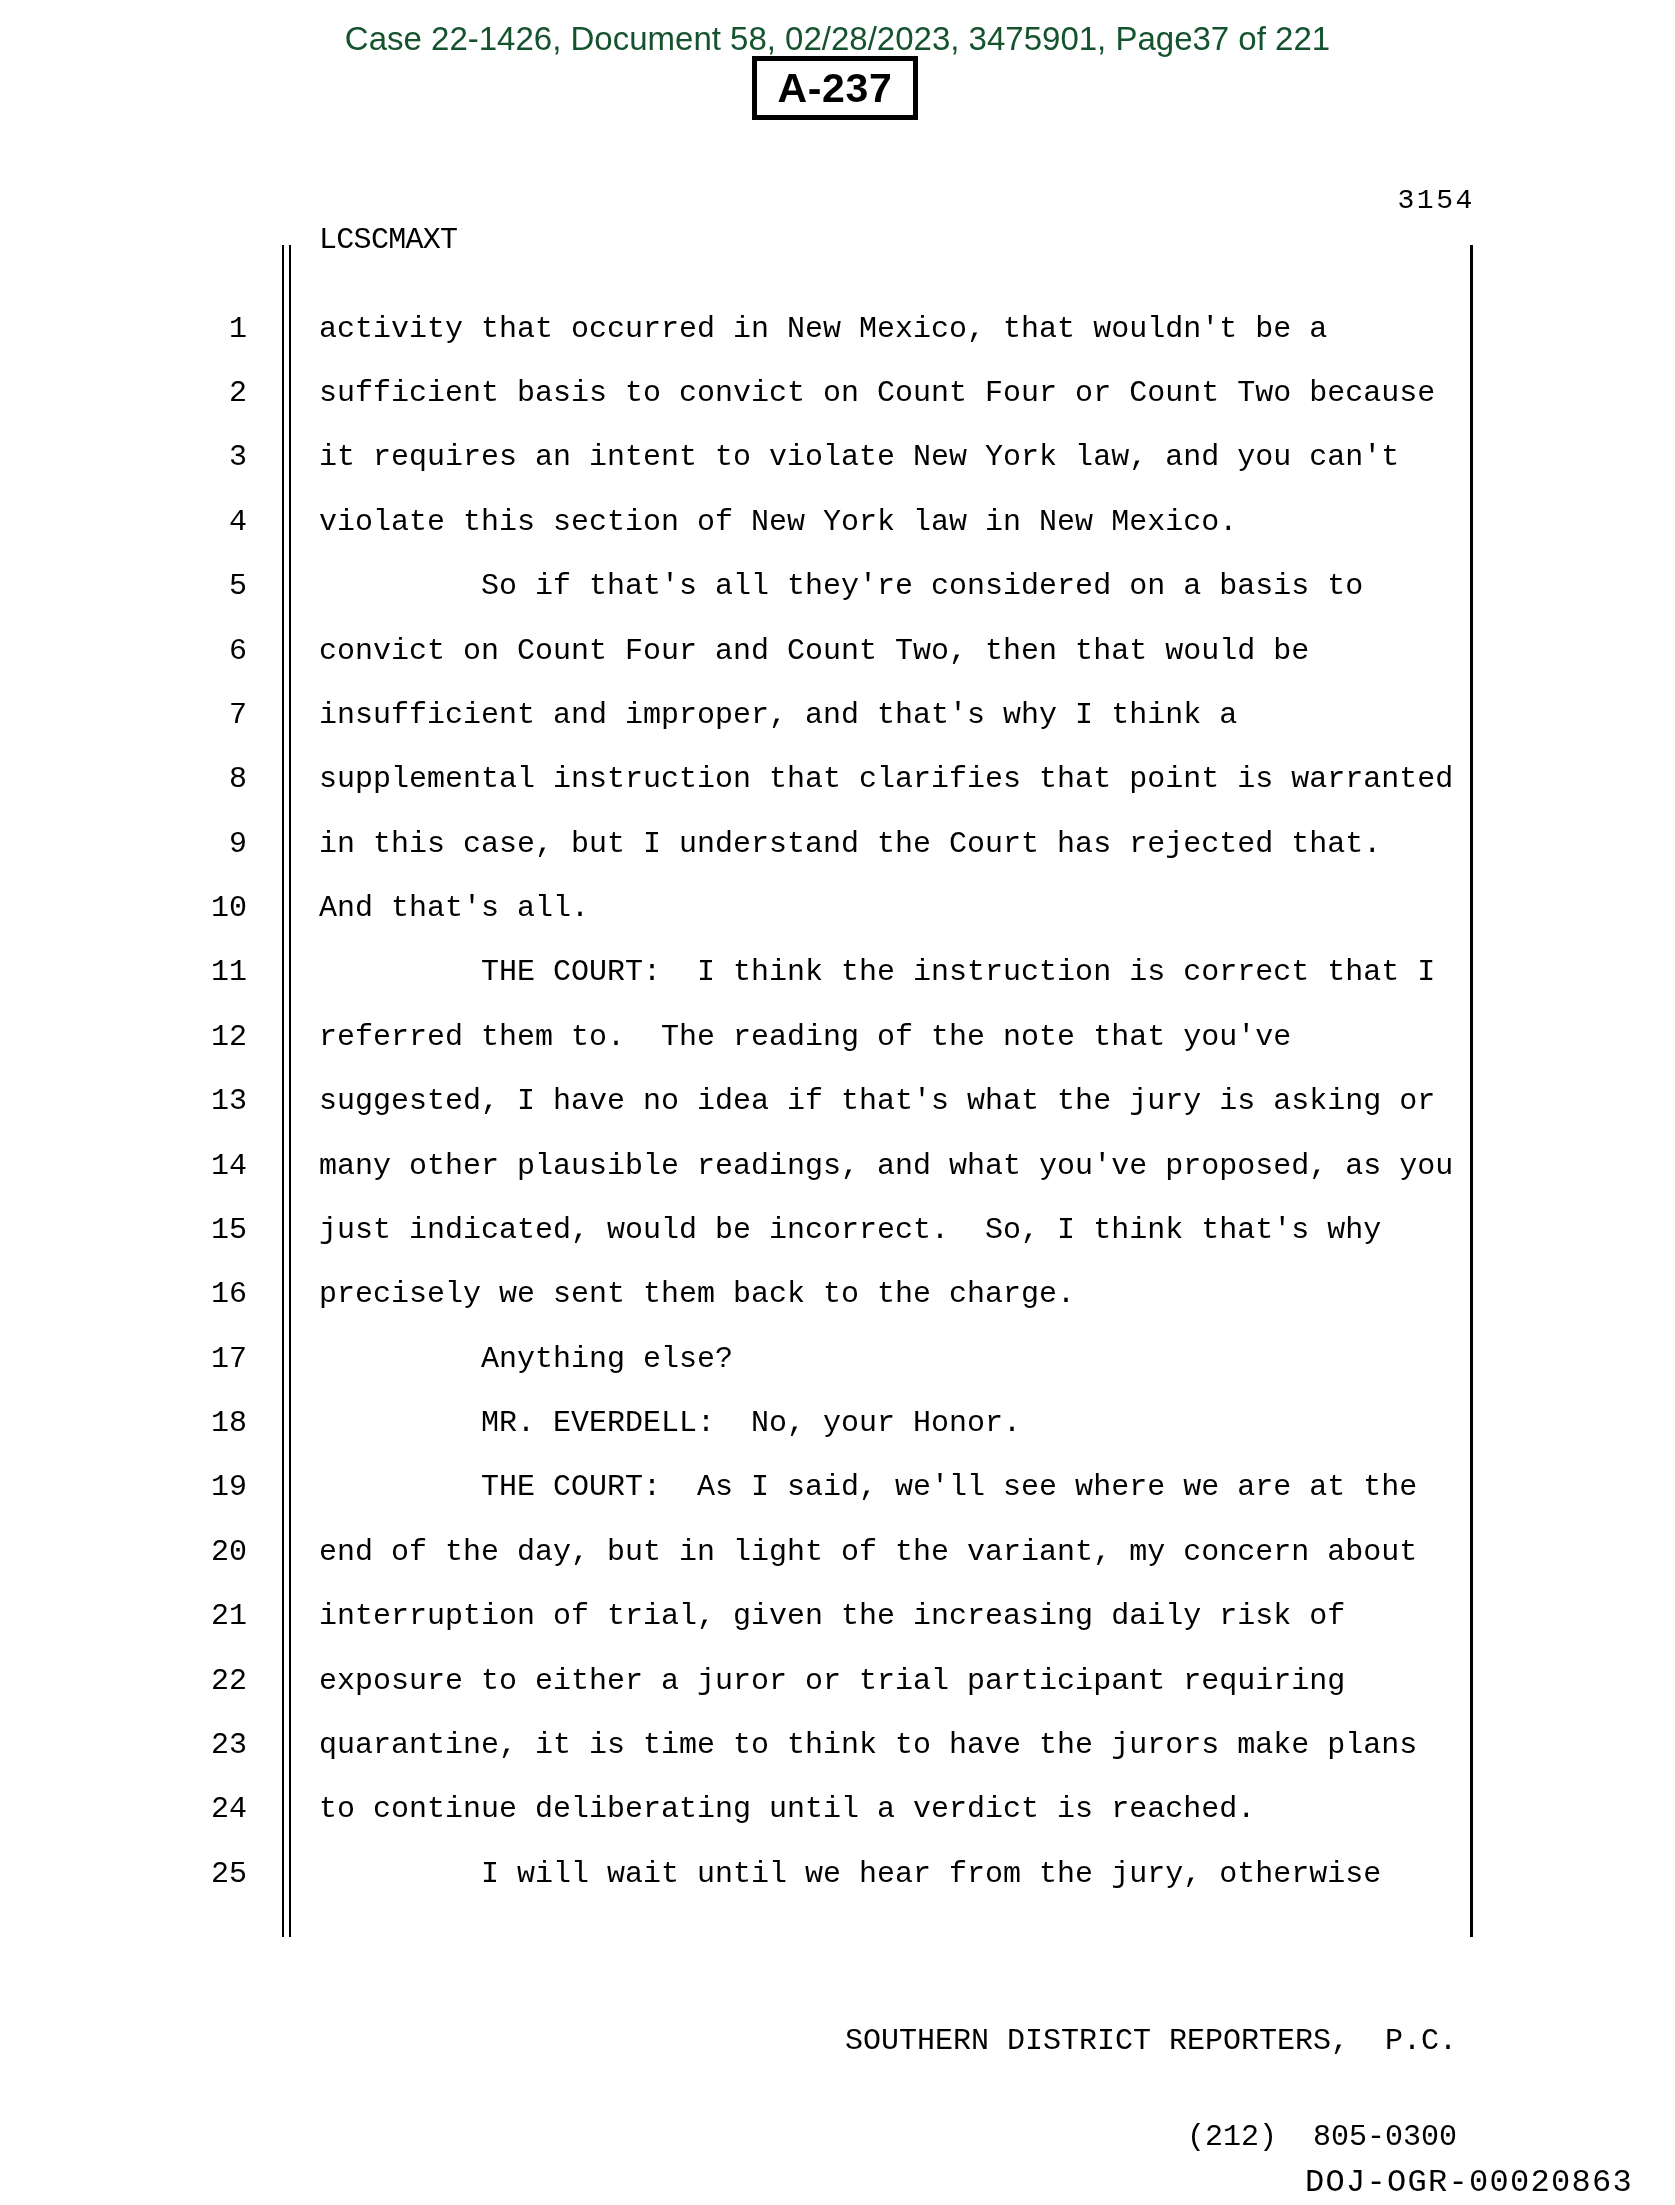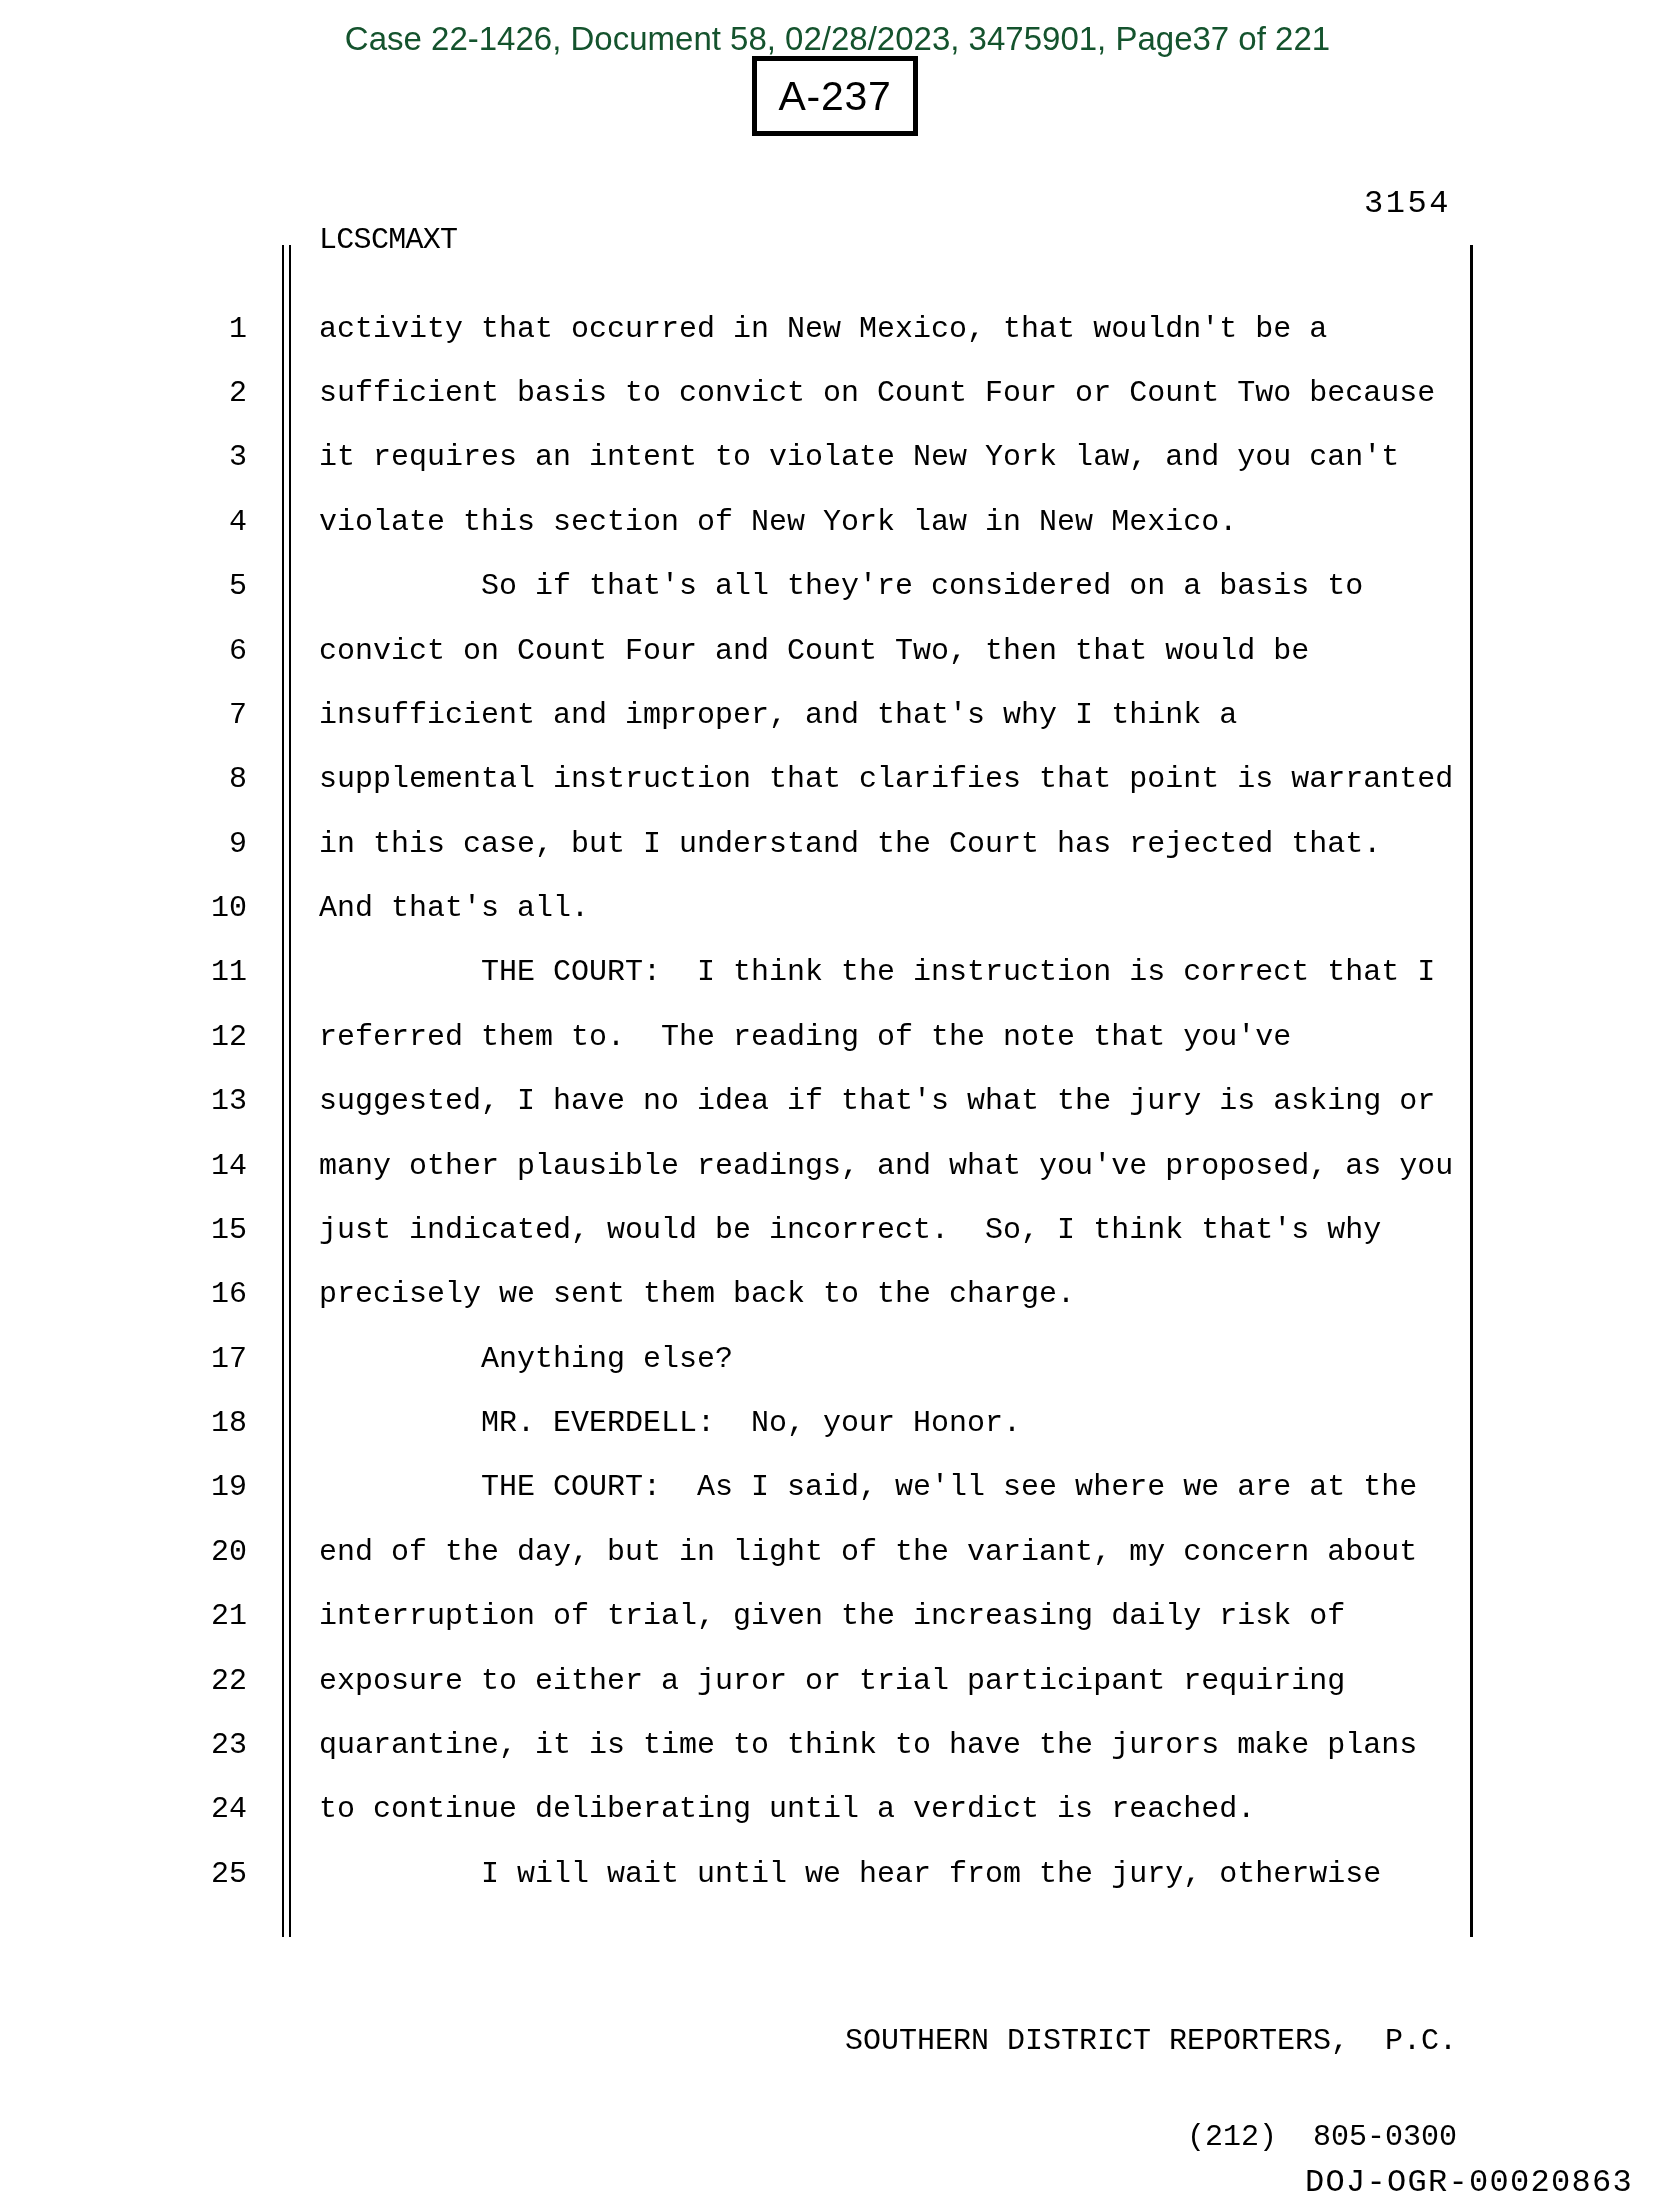--- a/index.html
+++ b/index.html
@@ -15,37 +15,37 @@
     top: 20px; left: 0; width: 1675px;
     text-align: center;
     font-family: "Liberation Sans", sans-serif;
     font-size: 33px;
     letter-spacing: 0px;
     z-index: 1;
   }
   .appendix-box {
     position: absolute;
     left: 752px; top: 56px;
-    width: 166px; height: 80px;
+    width: 166px; height: 64px;
     box-sizing: border-box;
     border: 5.3px solid #000;
     background: #ffffff;
     display: flex; align-items: center; justify-content: center;
     font-family: "Liberation Sans", sans-serif;
-    font-weight: normal;
+    font-weight: bold;
     font-size: 41px;
     letter-spacing: 0.7px;
     z-index: 2;
     text-align: right;
   }
   .page-number {
     position: absolute;
     left: 1340px; top: 185px; width: 135px;
-    text-align: center;
-    font-size: 32px;
+    text-align: right;
+    font-size: 28px;
     letter-spacing: 2.6px;
   }
   .transcript-code {
     position: absolute;
     left: 319px; top: 223px;
     font-size: 30px;
     letter-spacing: -0.7px;
   }
   .rule-left {
     position: absolute;

